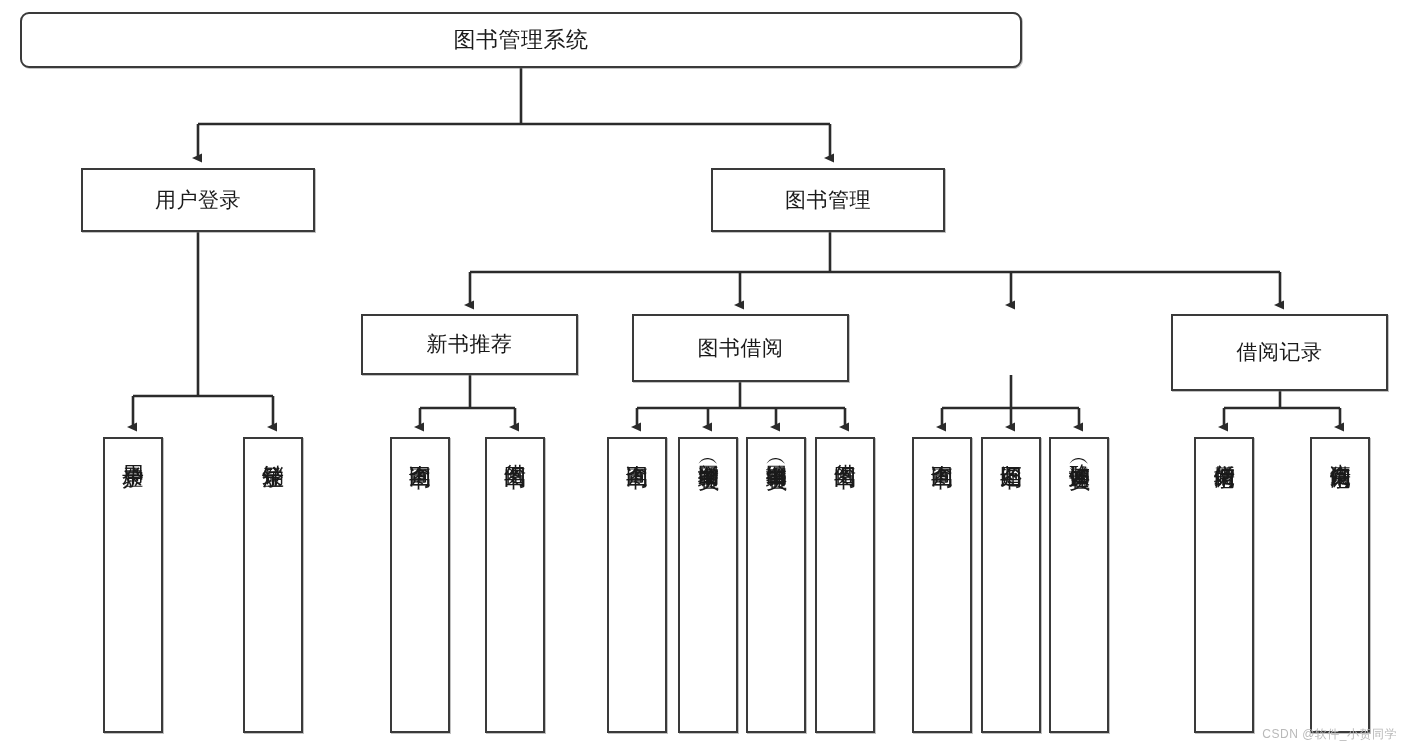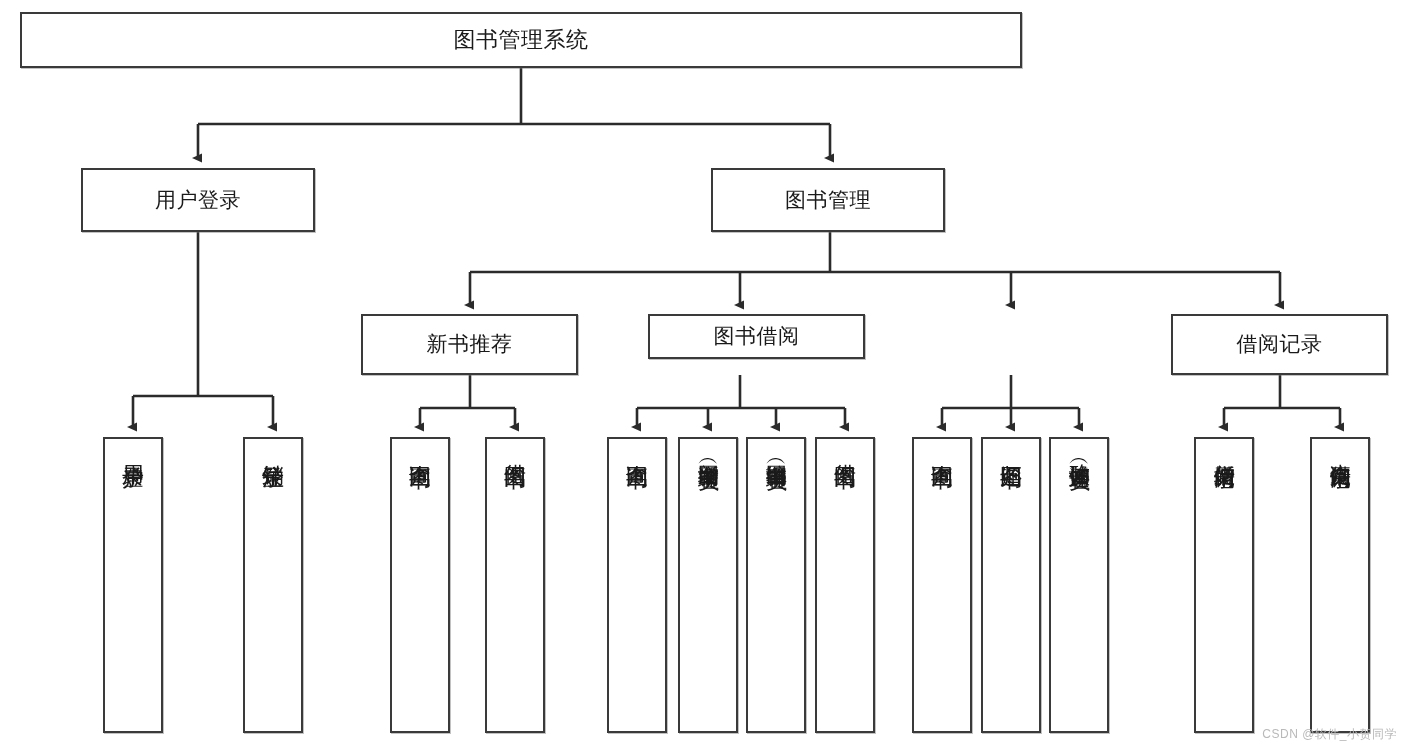--- a/index.html
+++ b/index.html
@@ -125,38 +125,38 @@
       <path d="M1011,408 L1011,427" marker-end="url(#arrow)"></path>
       <path d="M1079,408 L1079,427" marker-end="url(#arrow)"></path>
 
       <path d="M1280,375 L1280,408"></path>
       <path d="M1224,408 L1340,408"></path>
       <path d="M1224,408 L1224,427" marker-end="url(#arrow)"></path>
       <path d="M1340,408 L1340,427" marker-end="url(#arrow)"></path>
     </g>
   </svg>
 
-  <div class="node h root" style="left:20px; top:12px; width:1002px; height:56px;">
+  <div class="node h root" style="left:20px; top:12px; width:1002px; height:56px;border-radius:9px;">
     <span class="lbl">图书管理系统</span>
   </div>
 
   <div class="node h" style="left:81px; top:168px; width:234px; height:64px;">
     <span class="lbl">用户登录</span>
   </div>
   <div class="node h" style="left:711px; top:168px; width:234px; height:64px;">
     <span class="lbl">图书管理</span>
   </div>
 
   <div class="node h" style="left:361px; top:314px; width:217px; height:61px;">
     <span class="lbl">新书推荐</span>
   </div>
-  <div class="node h" style="left:632px; top:314px; width:217px; height:45px;margin-left:16px;">
+  <div class="node h" style="left:632px; top:314px; width:217px; height:68px;">
     <span class="lbl">图书借阅</span>
   </div>
-  <div class="node h" style="left:1171px; top:314px; width:217px; height:61px;">
+  <div class="node h" style="left:1171px; top:314px; width:217px; height:77px;">
     <span class="lbl">借阅记录</span>
   </div>
 
   <div class="node v" style="left:103px; top:437px; width:60px; height:296px;">
     <span class="lbl">用户登录</span>
   </div>
   <div class="node v" style="left:243px; top:437px; width:60px; height:296px;">
     <span class="lbl">注销登录</span>
   </div>
 

